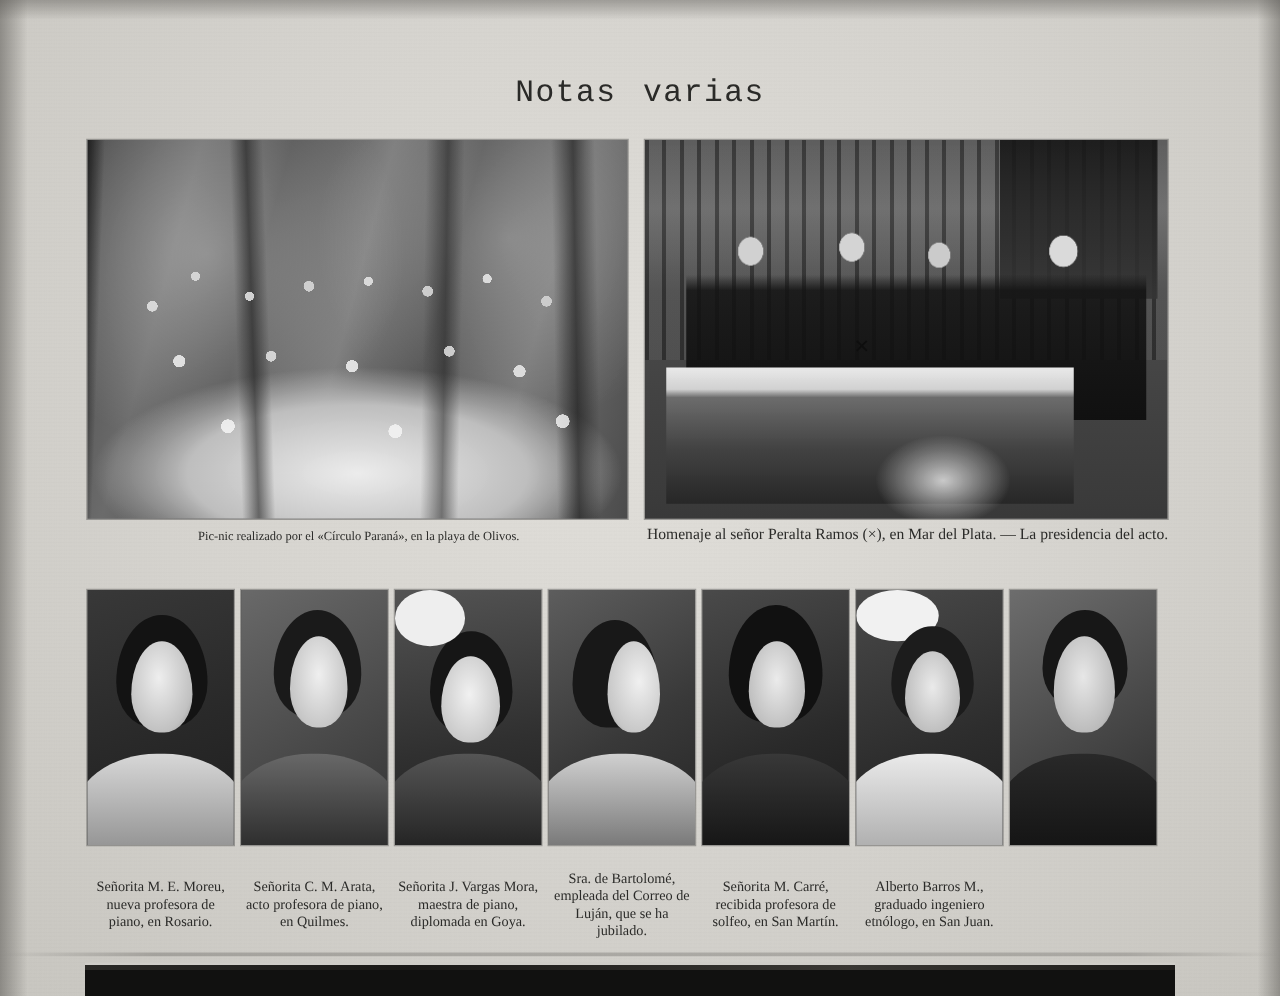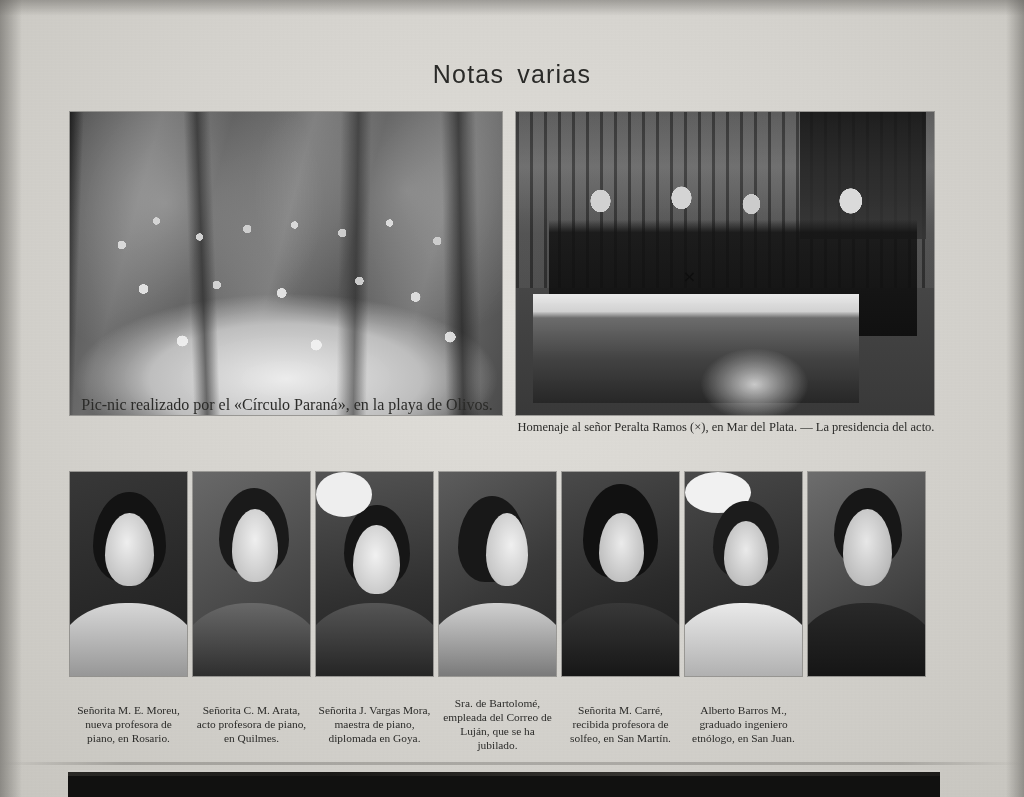--- a/index.html
+++ b/index.html
@@ -50,21 +50,21 @@
 
   .title {
     position: absolute;
     top: 60px;
     left: 0;
     width: 1024px;
     text-align: center;
     font-size: 25px;
     letter-spacing: 1.2px;
     color: #2a2a28;
-    font-family: Liberation Sans, sans-serif;
+    font-family: Liberation Mono, monospace;
     word-spacing: 5px;
   }
 
   
   .photo {
     position: absolute;
     overflow: hidden;
     background: #7d7b76;
     box-shadow: 0 0 0 1px rgba(40,40,38,.35);
     filter: grayscale(100%) contrast(105%);
@@ -150,21 +150,21 @@
   #photo-homenaje .xmark {
     position: absolute; left: 40%; top: 50%; color: #141412;
     font-size: 22px; font-weight: bold; font-family: "Liberation Serif", serif;
   }
   #photo-homenaje .smudge {
     position: absolute; left: 44%; bottom: -2%; width: 26%; height: 24%;
     border-radius: 50%;
     background: radial-gradient(ellipse at 50% 50%, rgba(225,223,218,.85), rgba(120,118,112,0) 70%);
   }
 
-  .cap-left  { left: 66px;  top: 396px; width: 442px; font-size: 16px; }
+  .cap-left  { left: 66px;  top: 424px; width: 442px; font-size: 10px; }
   .cap-right { left: 512px; top: 420px; width: 428px; font-size: 12.5px; }
 
   
   #portrait-strip {
     position: absolute;
     left: 70px;
     top: 472px;
     width: 864px;
     height: 204px;
     display: flex;

